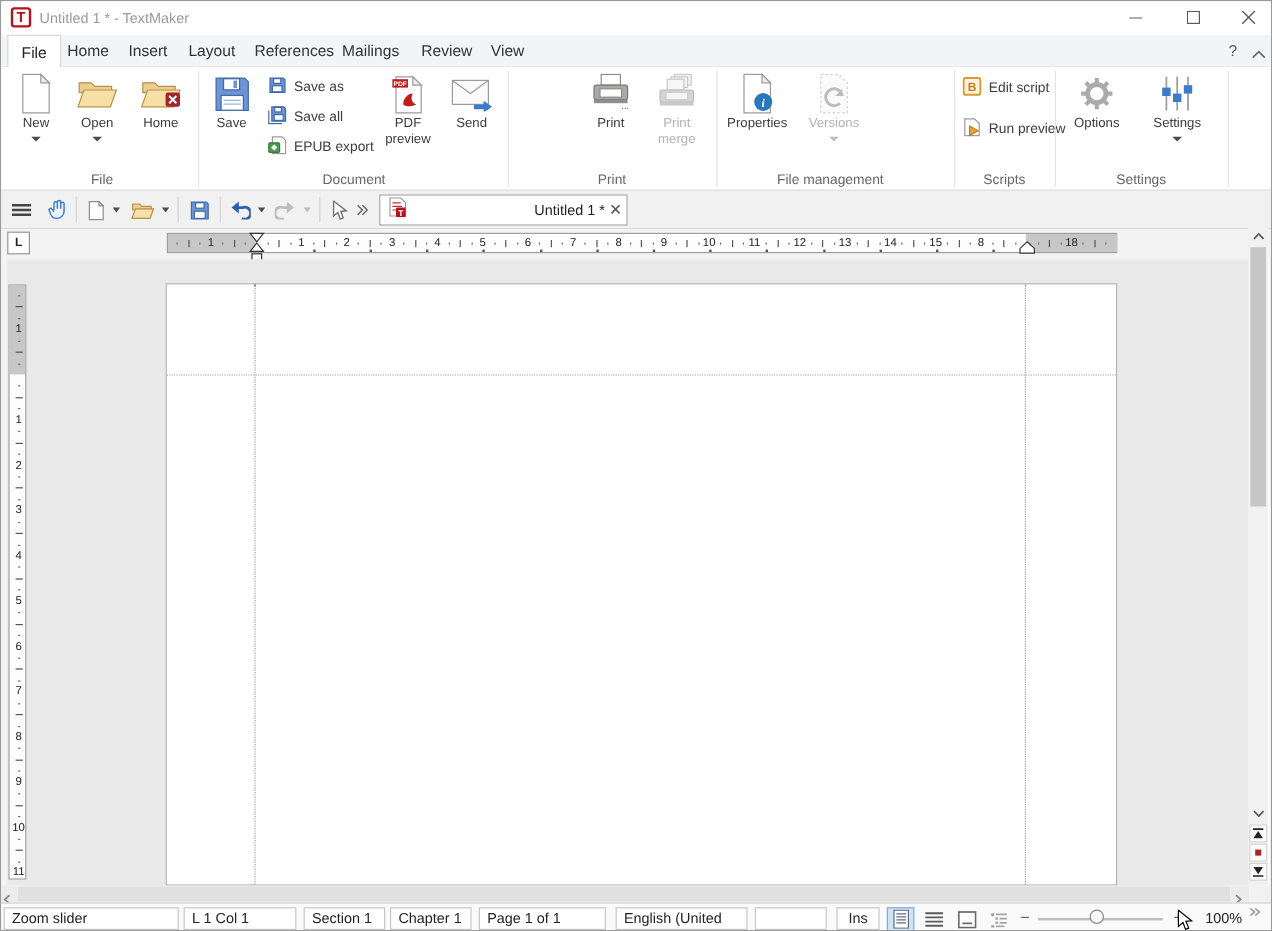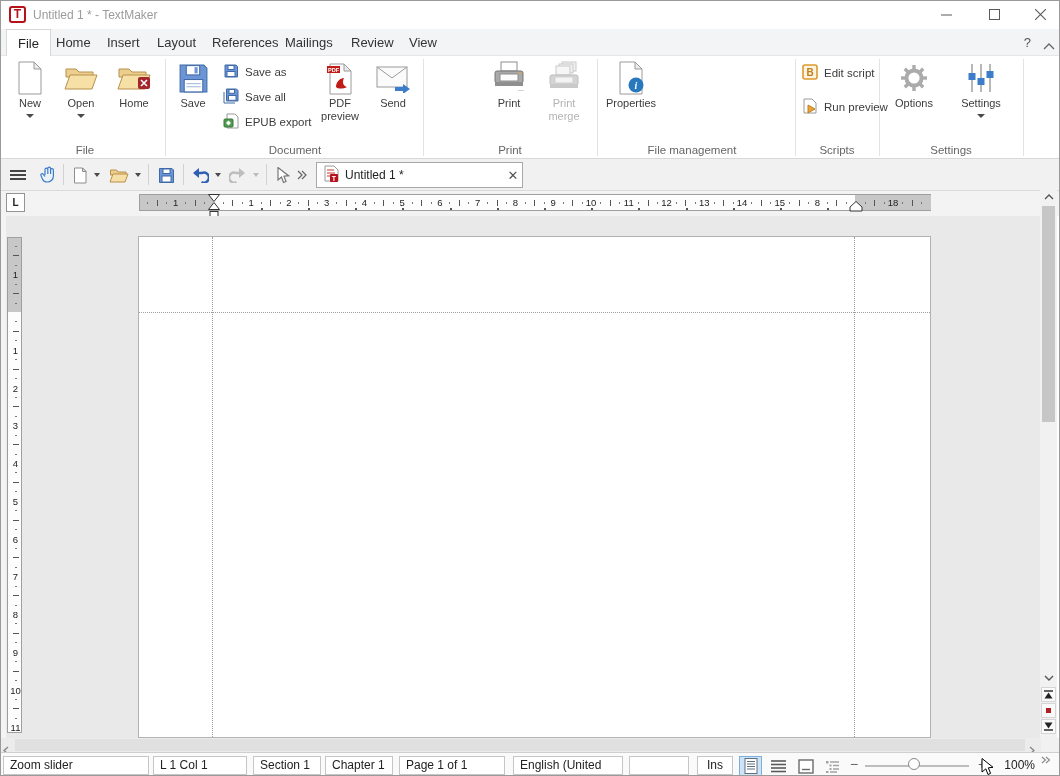--- a/index.html
+++ b/index.html
@@ -32,21 +32,21 @@
   .dd.dis{border-top-color:#bdbdbd;}
   .sbtn{position:absolute;display:flex;align-items:center;gap:6px;font-size:11.5px;color:#3c3c3c;}
   .glabel{position:absolute;top:88px;font-size:11.5px;color:#666;text-align:center;}
   
   #qtoolbar{left:0;top:158px;width:1060px;height:32px;background:#f1f1f1;border-bottom:1px solid #dadada;}
   .qsep{position:absolute;top:5px;width:1px;height:21px;background:#d2d2d2;}
   .qitem{position:absolute;top:5px;height:22px;display:flex;align-items:center;justify-content:center;}
   .qdd{width:0;height:0;border-left:3.5px solid transparent;border-right:3.5px solid transparent;border-top:4px solid #4a4a4a;}
   .qdd.dis{border-top-color:#bdbdbd;}
   #doctab{left:315px;top:3px;width:207px;height:26px;background:#fff;border:1px solid #a8a8a8;display:flex;align-items:center;}
-  #doctab .lbl{flex:1;text-align:left;font-size:12px;color:#222;}
+  #doctab .lbl{flex:1;text-align:right;font-size:12px;color:#222;}
   #doctab .close{width:18px;color:#555;font-size:13px;text-align:center;cursor:default;}
   
   #rulerrow{left:0;top:190px;width:1060px;height:25px;background:#f3f3f3;}
   #tabtype{left:5px;top:2px;width:19px;height:19px;background:#fff;border:1px solid #949494;
            font-size:10px;font-weight:bold;color:#222;text-align:center;line-height:17px;}
   #hruler{left:138px;top:3px;width:792px;height:17px;background:#fdfdfd;border:1px solid #9f9f9f;}
   .rgray{position:absolute;top:0;height:15px;background:#c7c7c7;}
   .rnum{position:absolute;top:1.5px;font-size:9.5px;color:#222;transform:translateX(-50%);}
   .rhalf{position:absolute;top:5px;width:1px;height:6px;background:#555;}
   .rdot{position:absolute;top:7px;width:1px;height:1.5px;background:#777;}
@@ -263,20 +263,31 @@
     <div class="rbtn" style="left:601px;width:58px">
       <span class="ric">
         <svg width="30" height="34" viewBox="0 0 30 34">
             <path d="M4 1 h15 l7 7 v25 H4 z" fill="#fff" stroke="#9a9a9a"></path>
             <path d="M19 1 l7 7 h-7 z" fill="#ececec" stroke="#9a9a9a"></path>
             <circle cx="20" cy="24" r="7.5" fill="#2878be"></circle>
             <text x="20" y="28" font-size="10" font-weight="bold" font-style="italic" fill="#fff" text-anchor="middle" font-family="serif">i</text>
           </svg>
       </span>
       <span class="rlb">Properties</span>
+    </div>
+    <div class="rbtn dis" style="left:666px;width:56px">
+      <span class="ric">
+        <svg width="30" height="34" viewBox="0 0 30 34">
+            <path d="M4 1 h15 l7 7 v25 H4 z" fill="#fafafa" stroke="#cfcfcf" stroke-dasharray="2 2"></path>
+            <path d="M22 19 a7 7 0 10-2 6" fill="none" stroke="#bdbdbd" stroke-width="2.4"></path>
+            <path d="M22 13 v6 h-6 z" fill="#bdbdbd"></path>
+          </svg>
+      </span>
+      <span class="rlb">Versions</span>
+      <span class="dd dis"></span>
     </div>
     <div class="rsep" style="left:794px"></div>
     <div class="glabel" style="left:631px;width:120px">File management</div>
 
     <div class="sbtn" style="left:801px;top:8px">
       <span>
         <svg width="16" height="16" viewBox="0 0 16 16">
             <rect x="1" y="1" width="14" height="14" rx="2" fill="#fdf3e0" stroke="#dc9a2e" stroke-width="1.6"></rect>
             <text x="8" y="12" font-size="10" font-weight="bold" fill="#c07f1a" text-anchor="middle" font-family="sans-serif">B</text>
           </svg>

